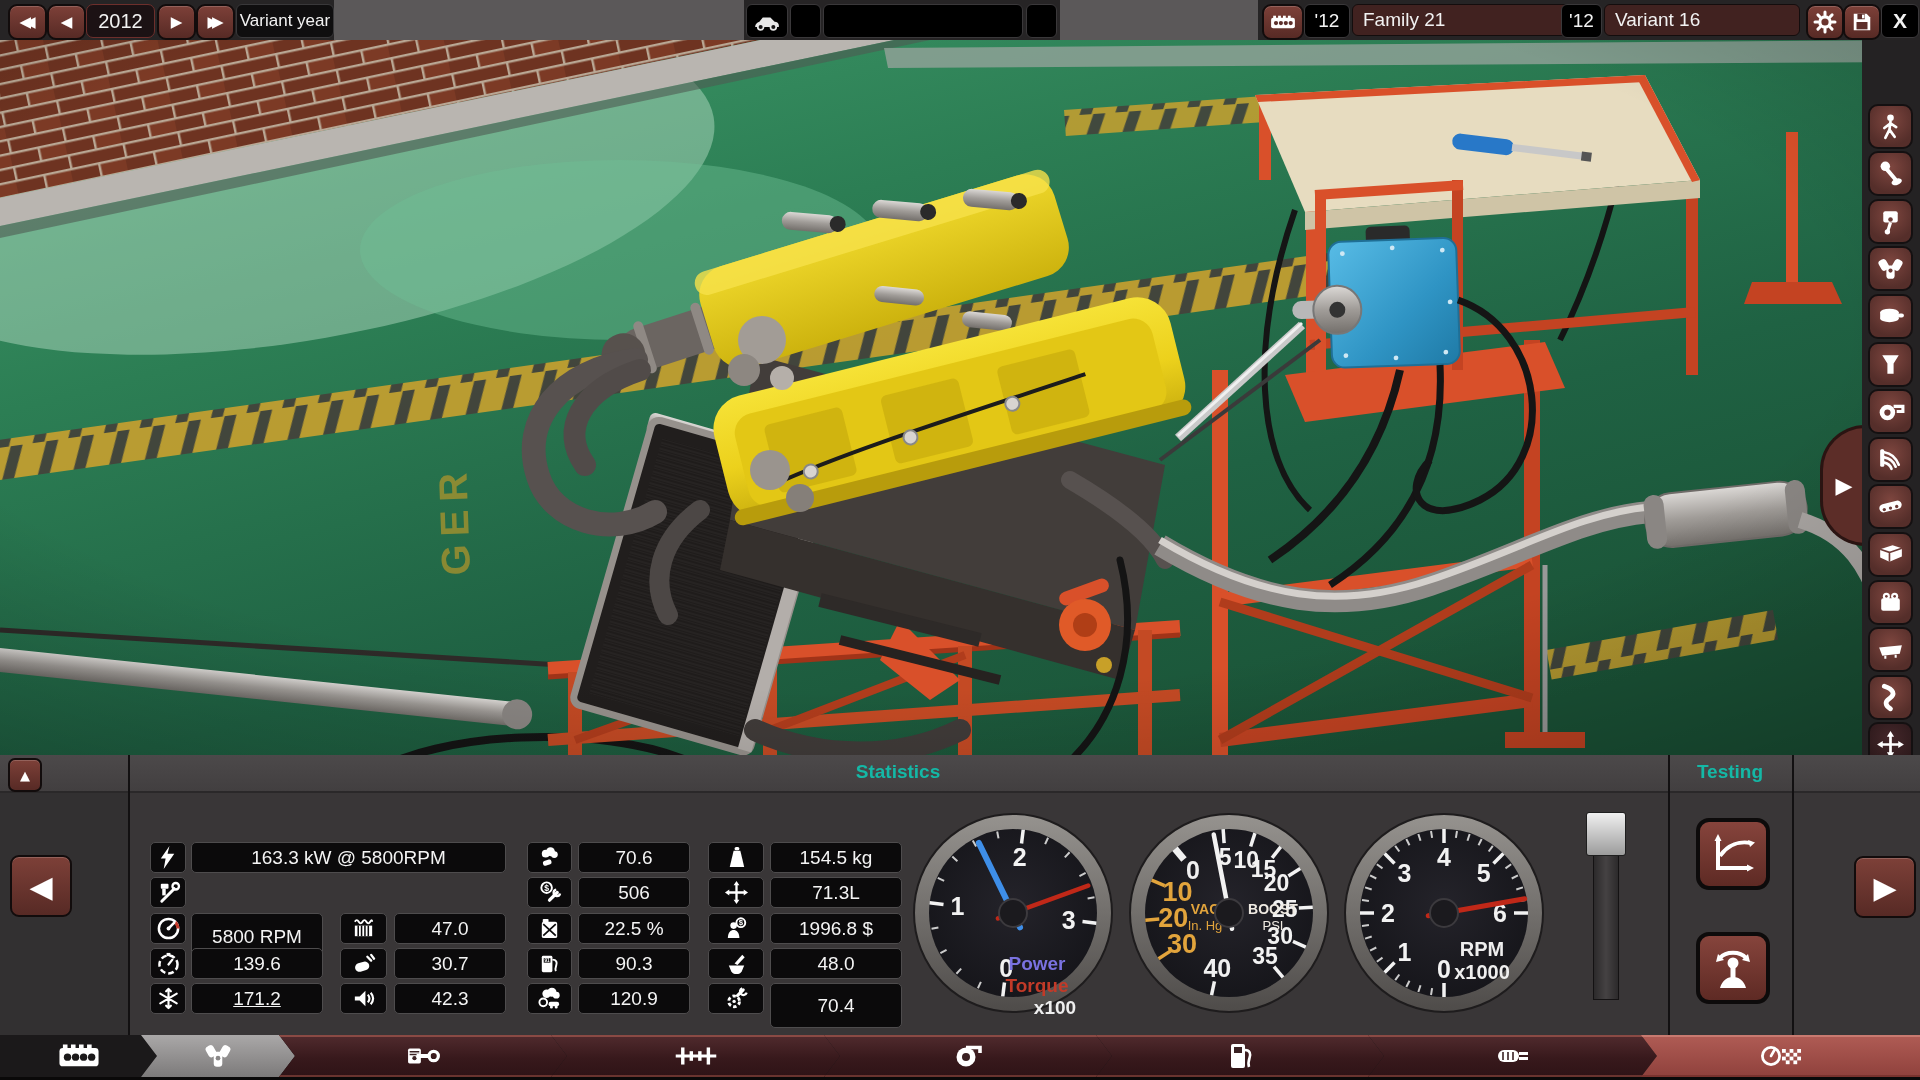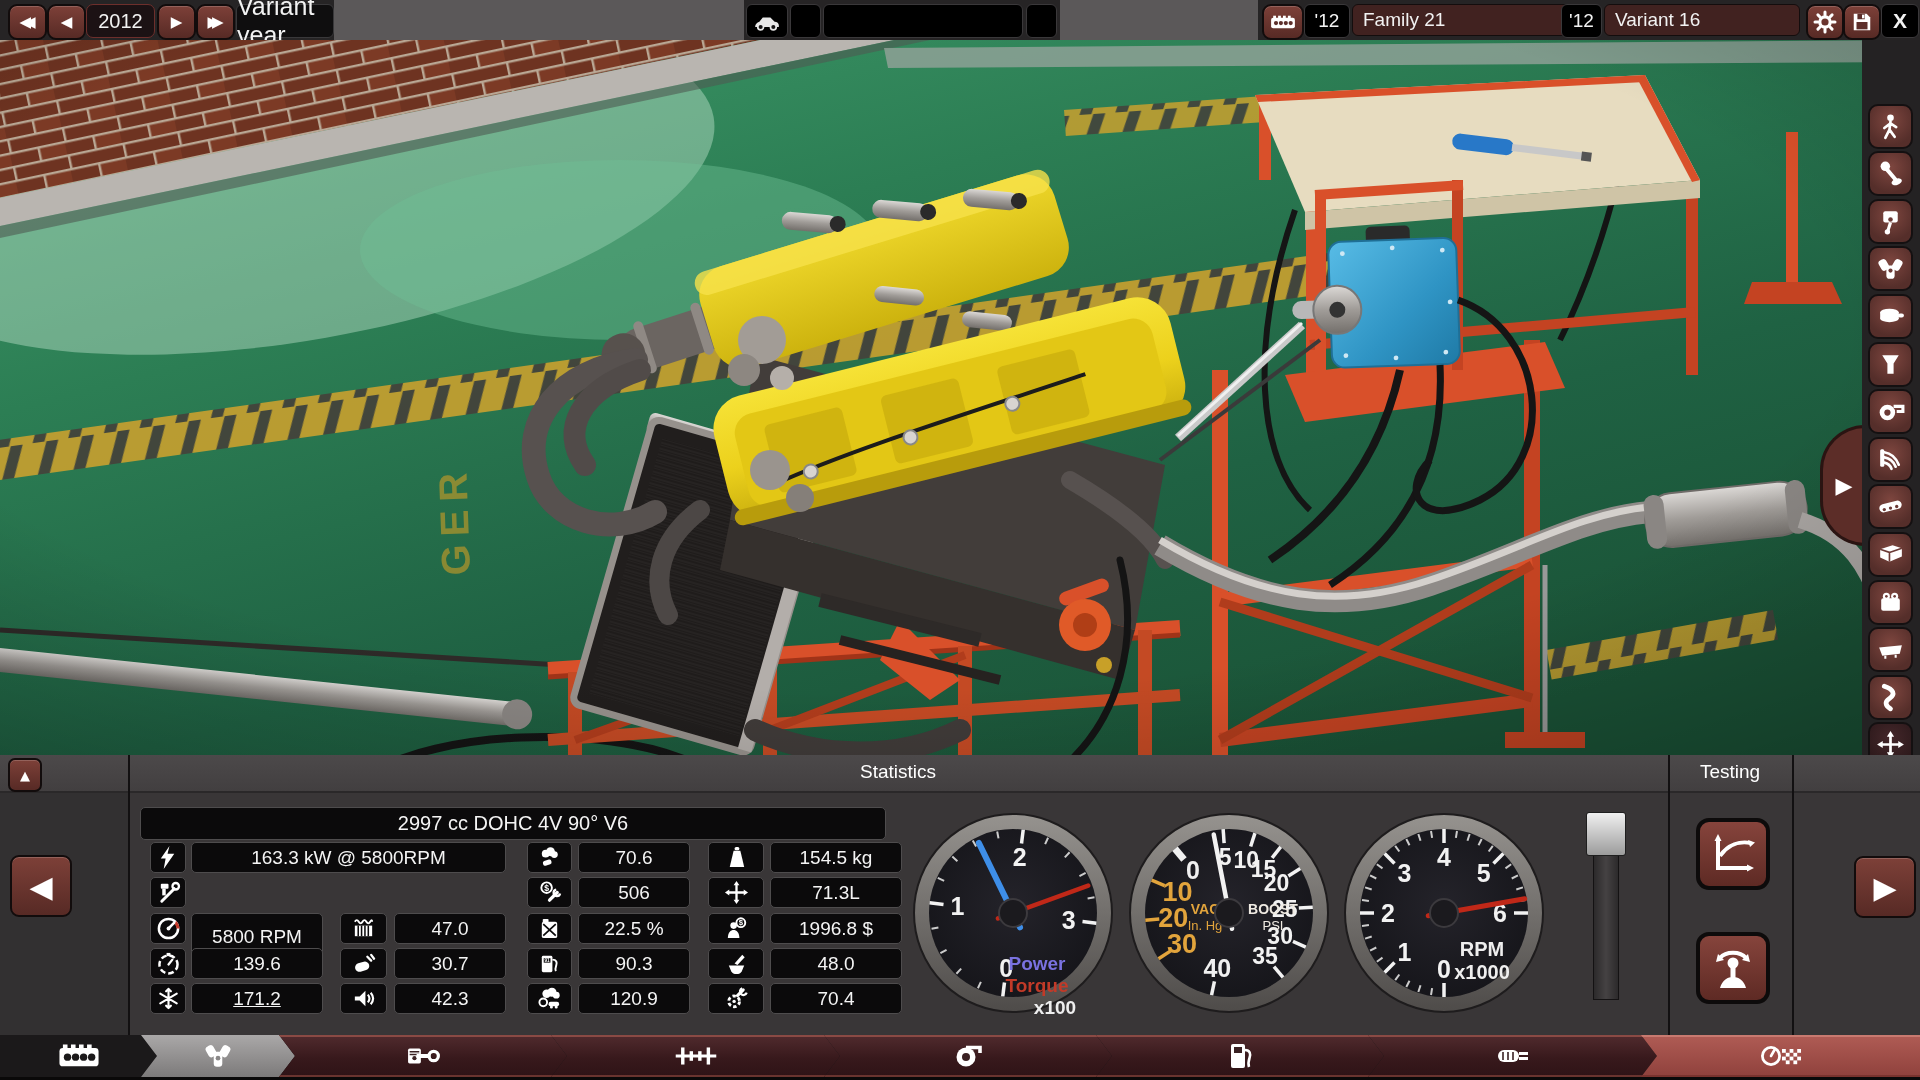--- a/index.html
+++ b/index.html
@@ -8,37 +8,37 @@
   .abs{position:absolute;}
   .flexc{display:flex;align-items:center;justify-content:center;}
   
   #topbar{left:0;top:0;width:1920px;height:40px;background:#262425;border-bottom:2px solid #141213;}
   .graystrip{top:0;height:40px;background:#5b5859;}
   .rbtn{background:linear-gradient(#7d4038,#572a25);border:2px solid #120c0c;border-radius:9px;
         box-shadow:inset 0 1px 0 rgba(255,255,255,.18);cursor:pointer;color:#fff;}
   .arrowtxt{font-family:"DejaVu Sans",sans-serif;font-size:15px;line-height:1;color:#fff;}
   .darkbox{background:#000000;border:1px solid #3a383a;border-radius:6px;}
   .yearbox{background:#1c1214;border:1px solid #6e2f2c;border-radius:7px;font-size:20px;}
-  .lblbox{background:#0f0e0f;border:1px solid #39383a;border-radius:6px;font-size:25px;}
+  .lblbox{background:#0f0e0f;border:1px solid #39383a;border-radius:6px;font-size:17px;}
   .namebox{background:#412220;border:1px solid #140d0d;border-radius:6px;font-size:19px;
            display:flex;align-items:center;padding-left:10px;box-sizing:border-box;}
   
   #viewport{left:0;top:40px;width:1920px;height:715px;overflow:hidden;background:#23704a;}
   #pulltab{left:1820px;top:385px;width:42px;height:115px;background:#5c2d28;border:3px solid #2a1412;
            border-right:none;border-radius:60px 0 0 60px;cursor:pointer;}
   
   #sidebar{left:1862px;top:40px;width:58px;height:715px;background:#242223;}
   .sbtn{left:1868px;width:45px;height:45px;background:radial-gradient(circle at 50% 35%,#7e463f,#552e2a 75%);
         border:2px solid #141011;border-radius:10px;cursor:pointer;box-sizing:border-box;}
   .sbtn svg{width:31px;height:31px;}
   
   #panel{left:0;top:755px;width:1920px;height:280px;background:#393637;}
   #panel-header{left:0;top:0;width:1920px;height:36px;background:linear-gradient(#4c494a,#423f40);
                 border-bottom:2px solid #2a2829;}
-  .hdr-title{font-size:19px;font-weight:normal;color:#ffffff;}
+  .hdr-title{font-size:19px;font-weight:bold;color:#14b8a6;}
   .vdiv{top:0;width:2px;height:280px;background:#121011;}
   #panel-leftcol{left:0;top:0;width:128px;height:280px;background:#323031;}
   .statbox{background:#0b0a0b;border:1px solid #4e4c4d;border-radius:5px;color:#f4f4f4;
            display:flex;align-items:center;justify-content:center;font-size:19px;box-sizing:border-box;}
   .statbox svg{width:25px;height:25px;}
   .navbtn{width:58px;height:58px;font-size:30px;}
   .testbtn{width:74px;height:72px;background:linear-gradient(#86443c,#5e2a24);border:4px solid #0d0b0b;
            border-radius:13px;cursor:pointer;box-sizing:border-box;}
   #slider-track{left:1593px;top:812px;width:24px;height:186px;background:linear-gradient(90deg,#2c2a2b,#454243,#2c2a2b);
                 border:1px solid #141213;}
@@ -509,23 +509,20 @@
       <span>Testing</span>
       </div>
 
     <div class="abs rbtn flexc navbtn" style="left:10px;top:100px;">
       <span style="font-family:'DejaVu Sans',sans-serif;">◀</span>
       </div>
     <div class="abs rbtn flexc navbtn" style="left:1854px;top:101px;">
       <span style="font-family:'DejaVu Sans',sans-serif;">▶</span>
       </div>
 
-    <div class="abs statbox" style="left:140px;top:52px;width:746px;height:33px;font-size:20px;">
-      <span>2997 cc DOHC 4V 90° V6</span>
-      </div>
 
     <div class="abs statbox" style="left:150px;top:87px;width:36px;height:31px;">
       <svg viewBox="0 0 26 26">
           <path d="M14 1 L5 14 H10 L8 25 L19 9 H12 Z" fill="#fff"></path>
         </svg>
       </div>
     <div class="abs statbox" style="left:191px;top:87px;width:315px;height:31px;">
       <span>163.3 kW @ 5800RPM</span>
       </div>
     <div class="abs statbox" style="left:527px;top:87px;width:45px;height:31px;">
@@ -693,21 +690,21 @@
       <span>120.9</span>
       </div>
     <div class="abs statbox" style="left:708px;top:228px;width:56px;height:31px;">
       <svg viewBox="0 0 26 26">
         <circle cx="10.5" cy="16" r="5.6" fill="none" stroke="#fff" stroke-width="3" stroke-dasharray="3.6 2.4"></circle>
         <circle cx="10.5" cy="16" r="1.8" fill="#fff"></circle>
         <path d="M14 10 L20 4" stroke="#fff" stroke-width="3.2" stroke-linecap="round"></path>
         <path d="M19 2.4 a3.6 3.6 0 1 0 4.6 4.6" fill="none" stroke="#fff" stroke-width="2.4"></path>
         </svg>
       </div>
-    <div class="abs statbox" style="left:770px;top:228px;width:132px;height:31px;justify-content:center;">
+    <div class="abs statbox" style="left:770px;top:228px;width:132px;height:45px;justify-content:center;">
       <span>70.4</span>
       </div>
   </div>
 
   <svg id="gauges" class="abs" width="670" height="235" viewBox="0 0 670 235">
     <defs>
       <linearGradient id="bezel" x1="0" y1="0" x2="0" y2="1">
         <stop offset="0" stop-color="#96938f"></stop>
           <stop offset="1" stop-color="#4e4b49"></stop>
       </linearGradient>

